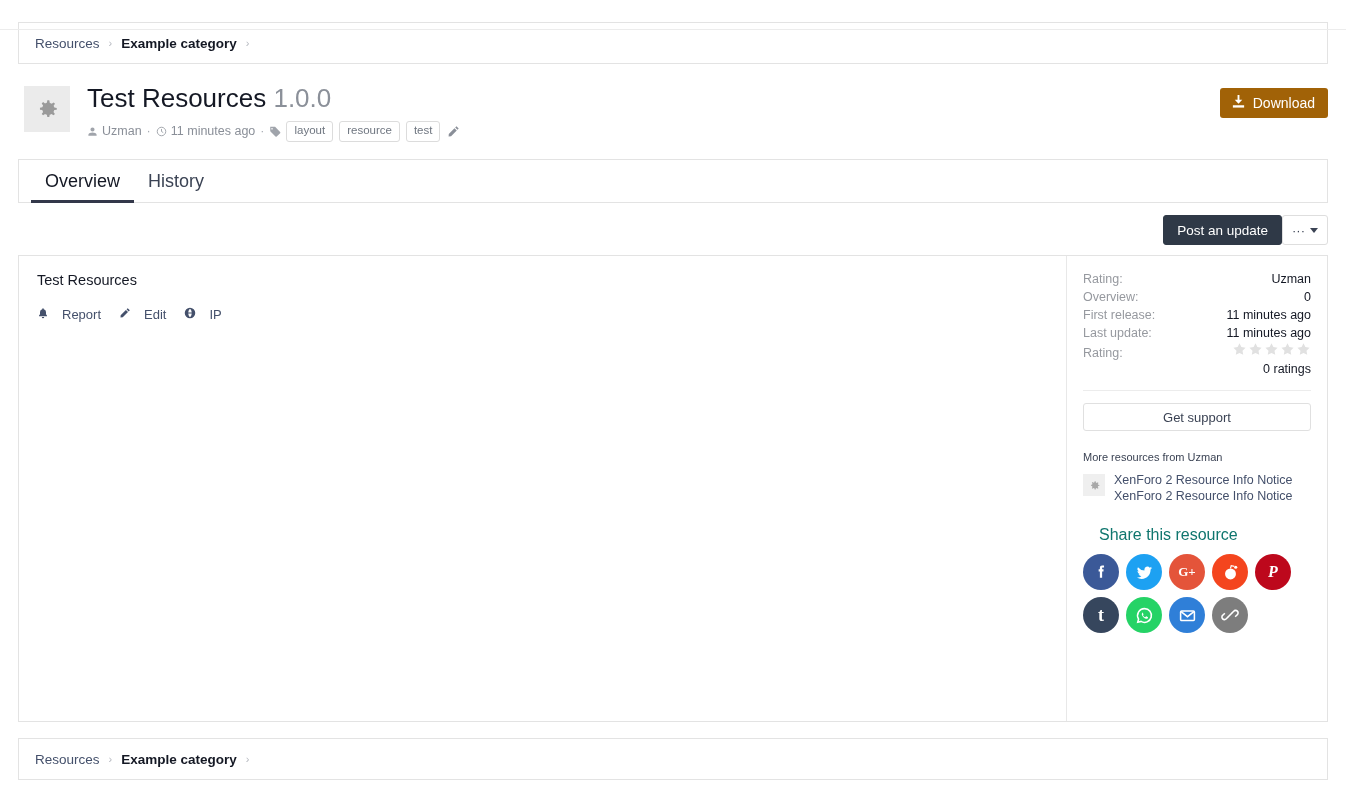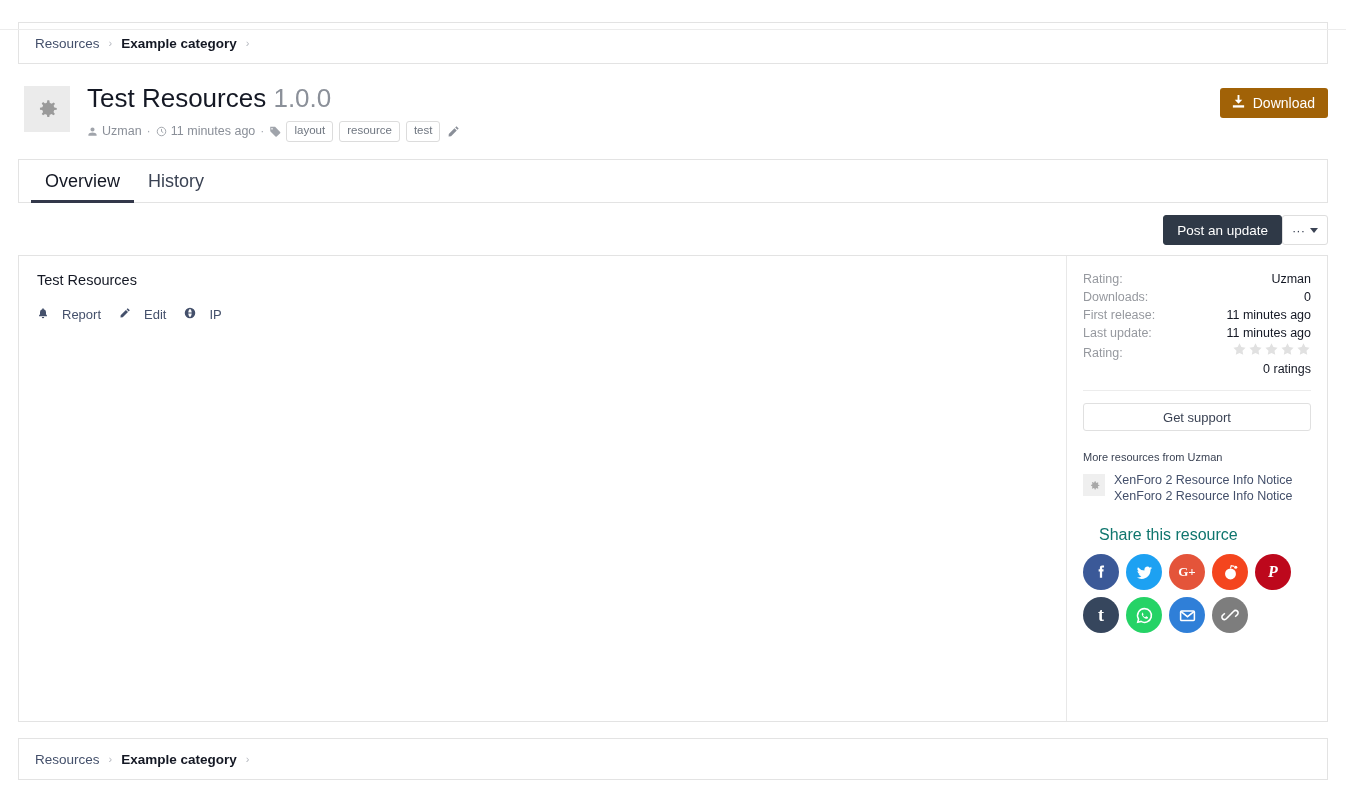--- a/index.html
+++ b/index.html
@@ -345,21 +345,21 @@
         </a>
       </div>
     </div>
 
     <div class="block-side">
       <div class="meta-row">
         <span class="meta-label">Rating:</span>
         <span class="meta-value">Uzman</span>
       </div>
       <div class="meta-row">
-        <span class="meta-label">Downloads:</span>
+        <span class="meta-label">Overview:</span>
         <span class="meta-value">0</span>
       </div>
       <div class="meta-row">
         <span class="meta-label">First release:</span>
         <span class="meta-value">11 minutes ago</span>
       </div>
       <div class="meta-row">
         <span class="meta-label">Last update:</span>
         <span class="meta-value">11 minutes ago</span>
       </div>

